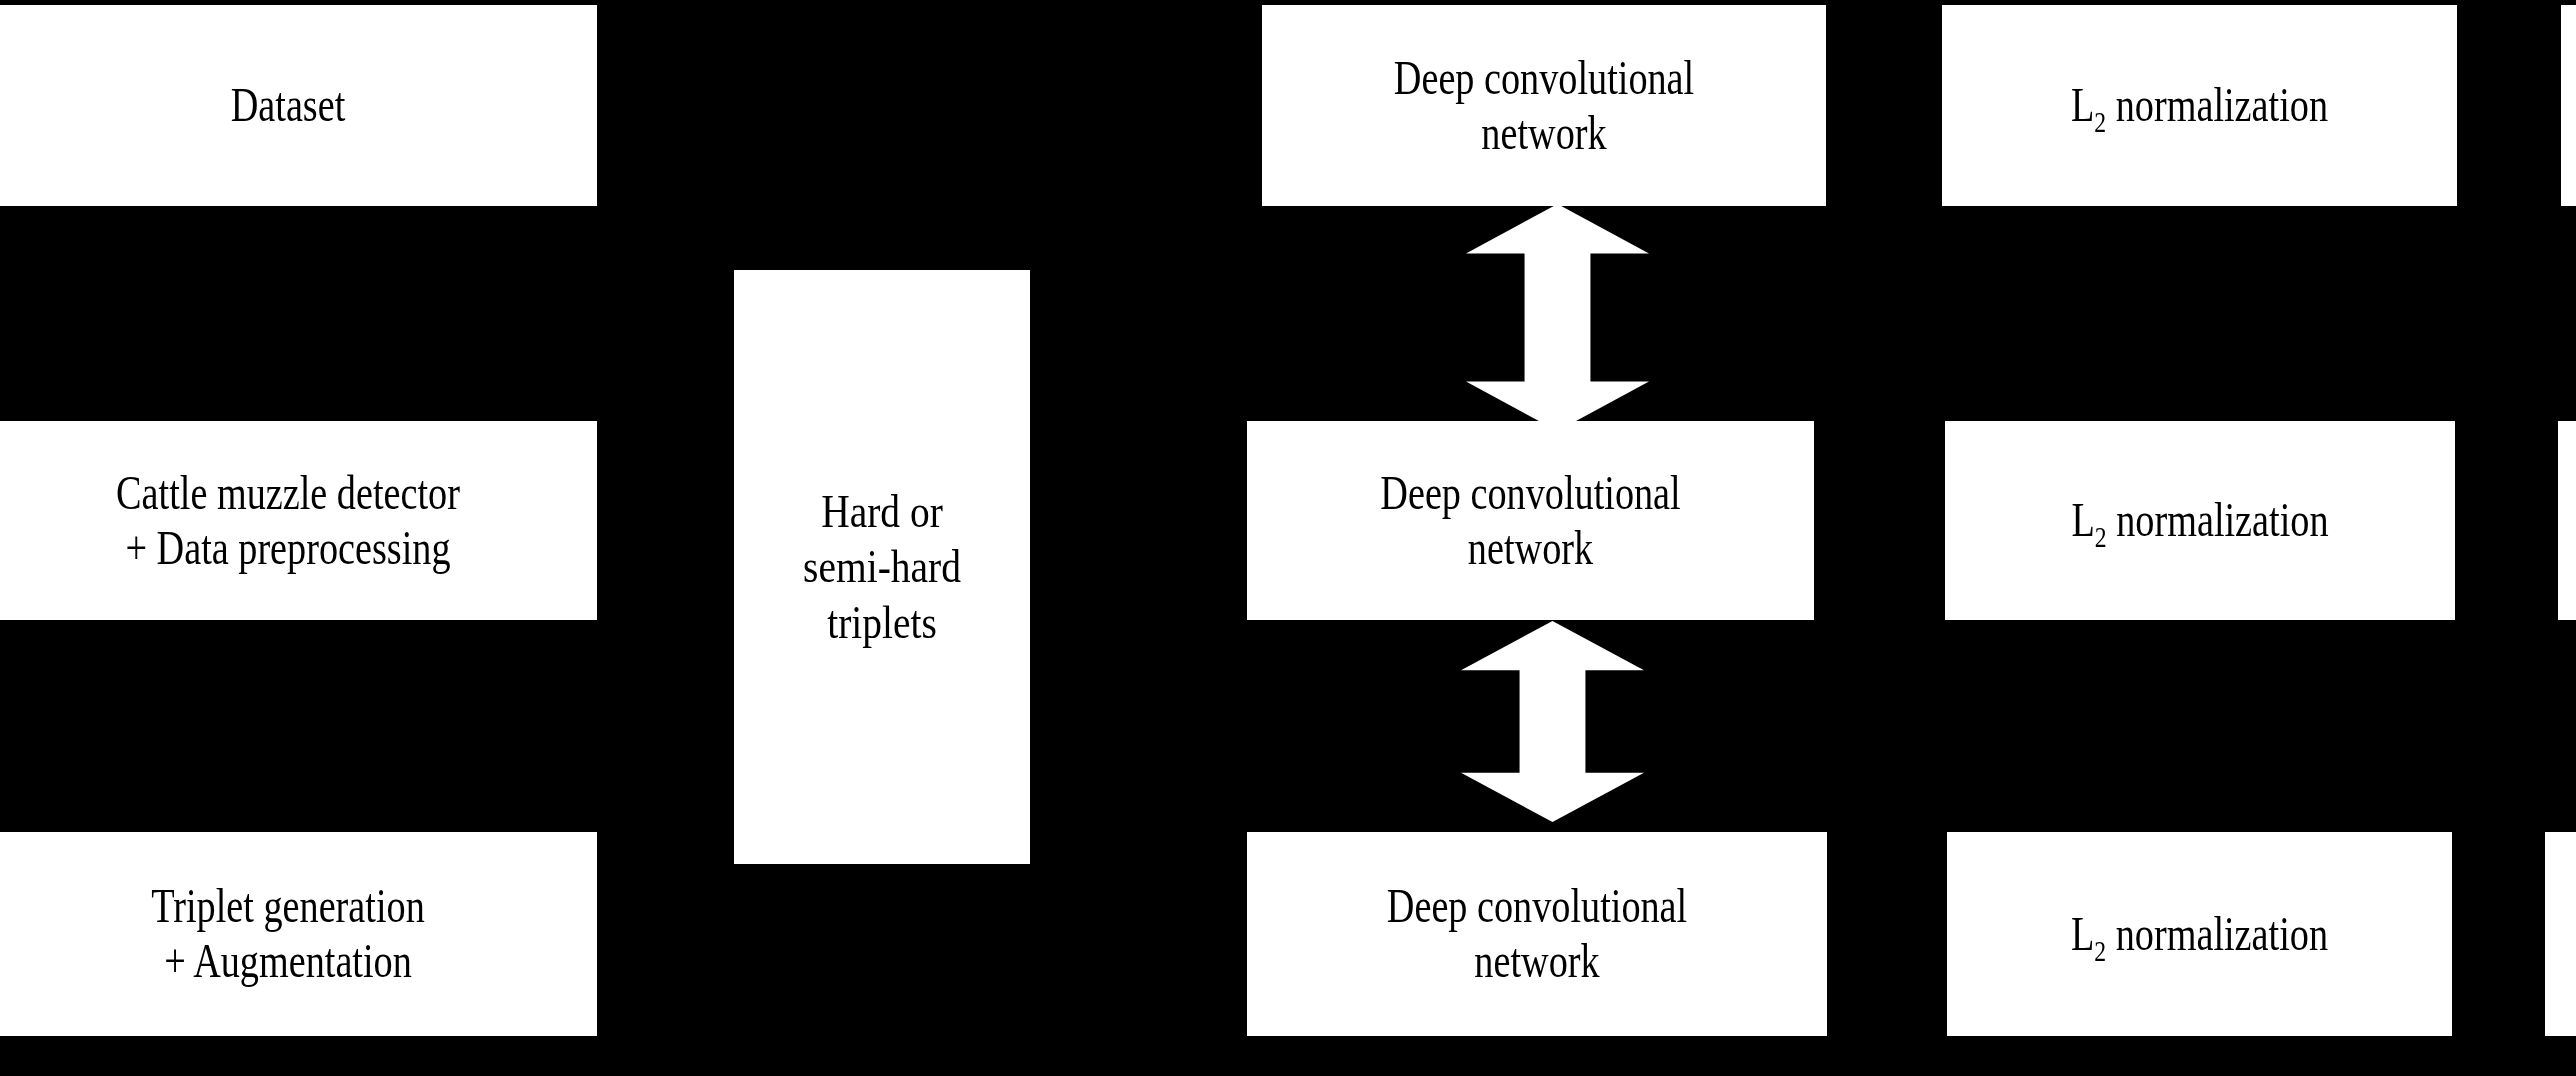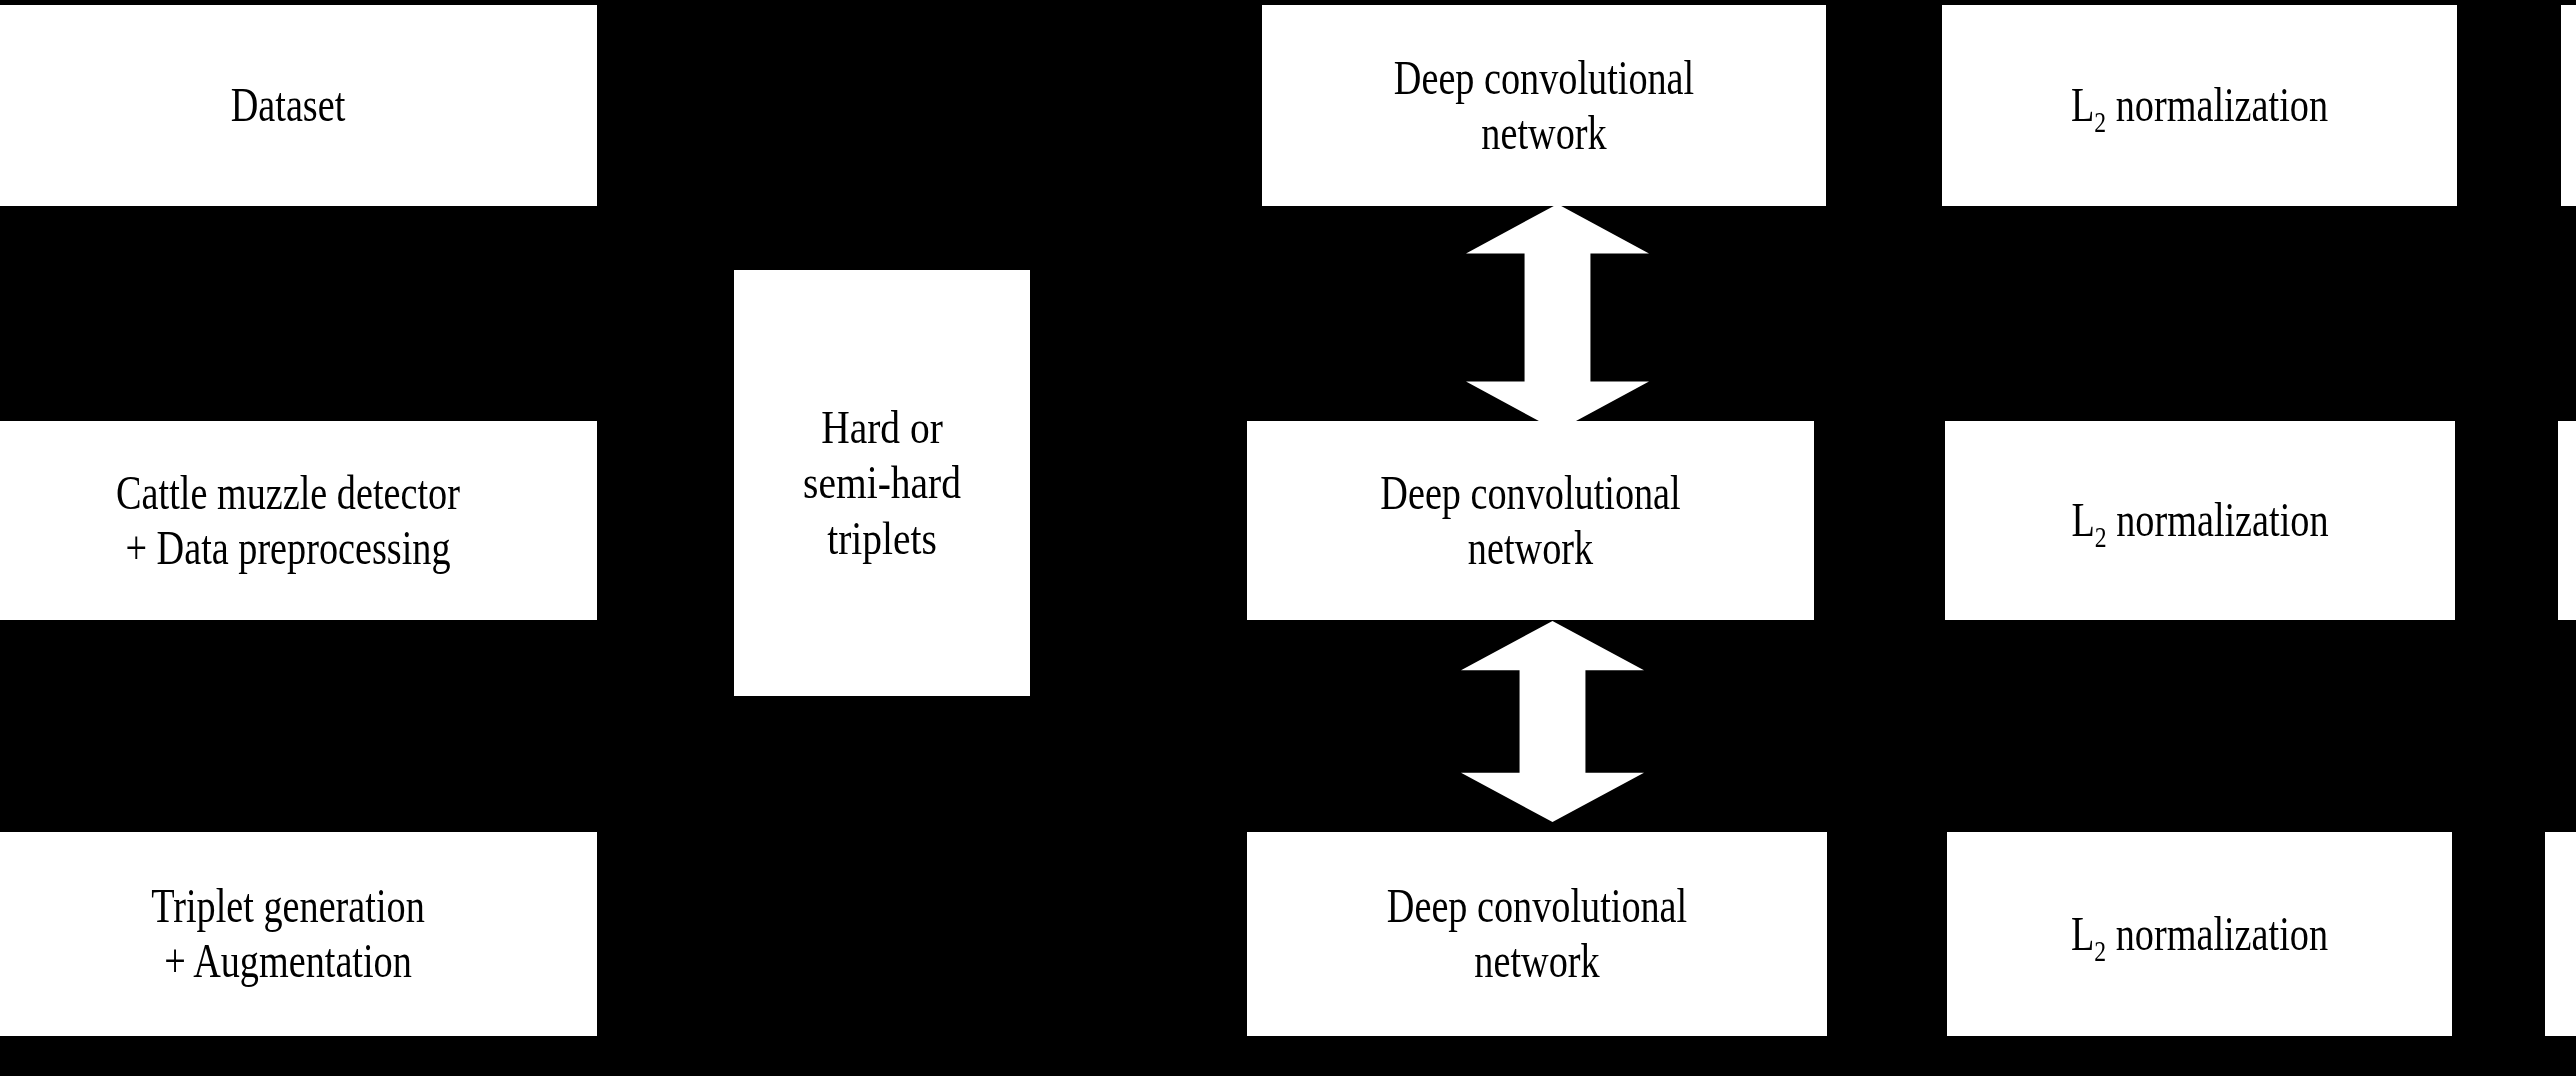--- a/index.html
+++ b/index.html
@@ -55,21 +55,21 @@
   .col-l2b    { left: 1945px; width: 510px; }
   .col-l2c    { left: 1947px; width: 505px; }
   .col-fea    { left: 2561px; width: 559px; }
   .col-feb    { left: 2558px; width: 559px; }
   .col-fec    { left: 2545px; width: 574px; }
 
   .box-triplets {
     left: 734px;
     top: 270px;
     width: 296px;
-    height: 426px;
+    height: 594px;
     justify-content: center;
   }
   .box-triplets .lbl { font-size: 47px; transform: scaleX(0.86); line-height: 1.18; }
 
   
   .arrow2 {
     position: absolute;
   }
   .arrow2 svg { display: block; width: 100%; height: 100%; }
 

